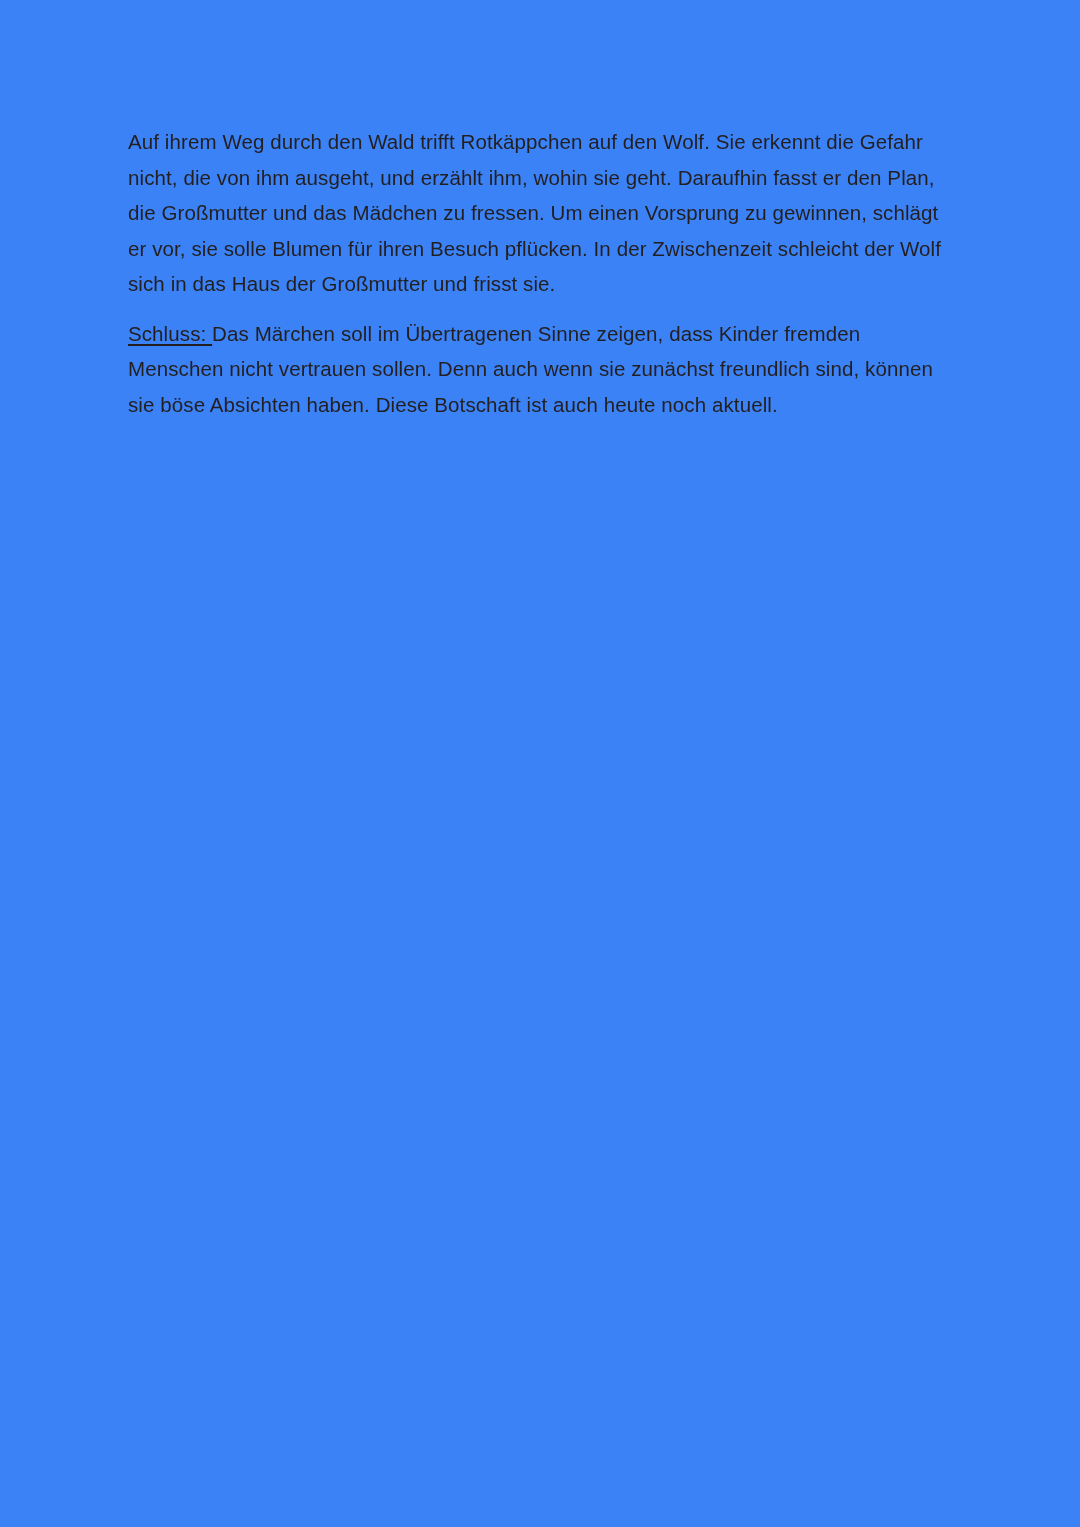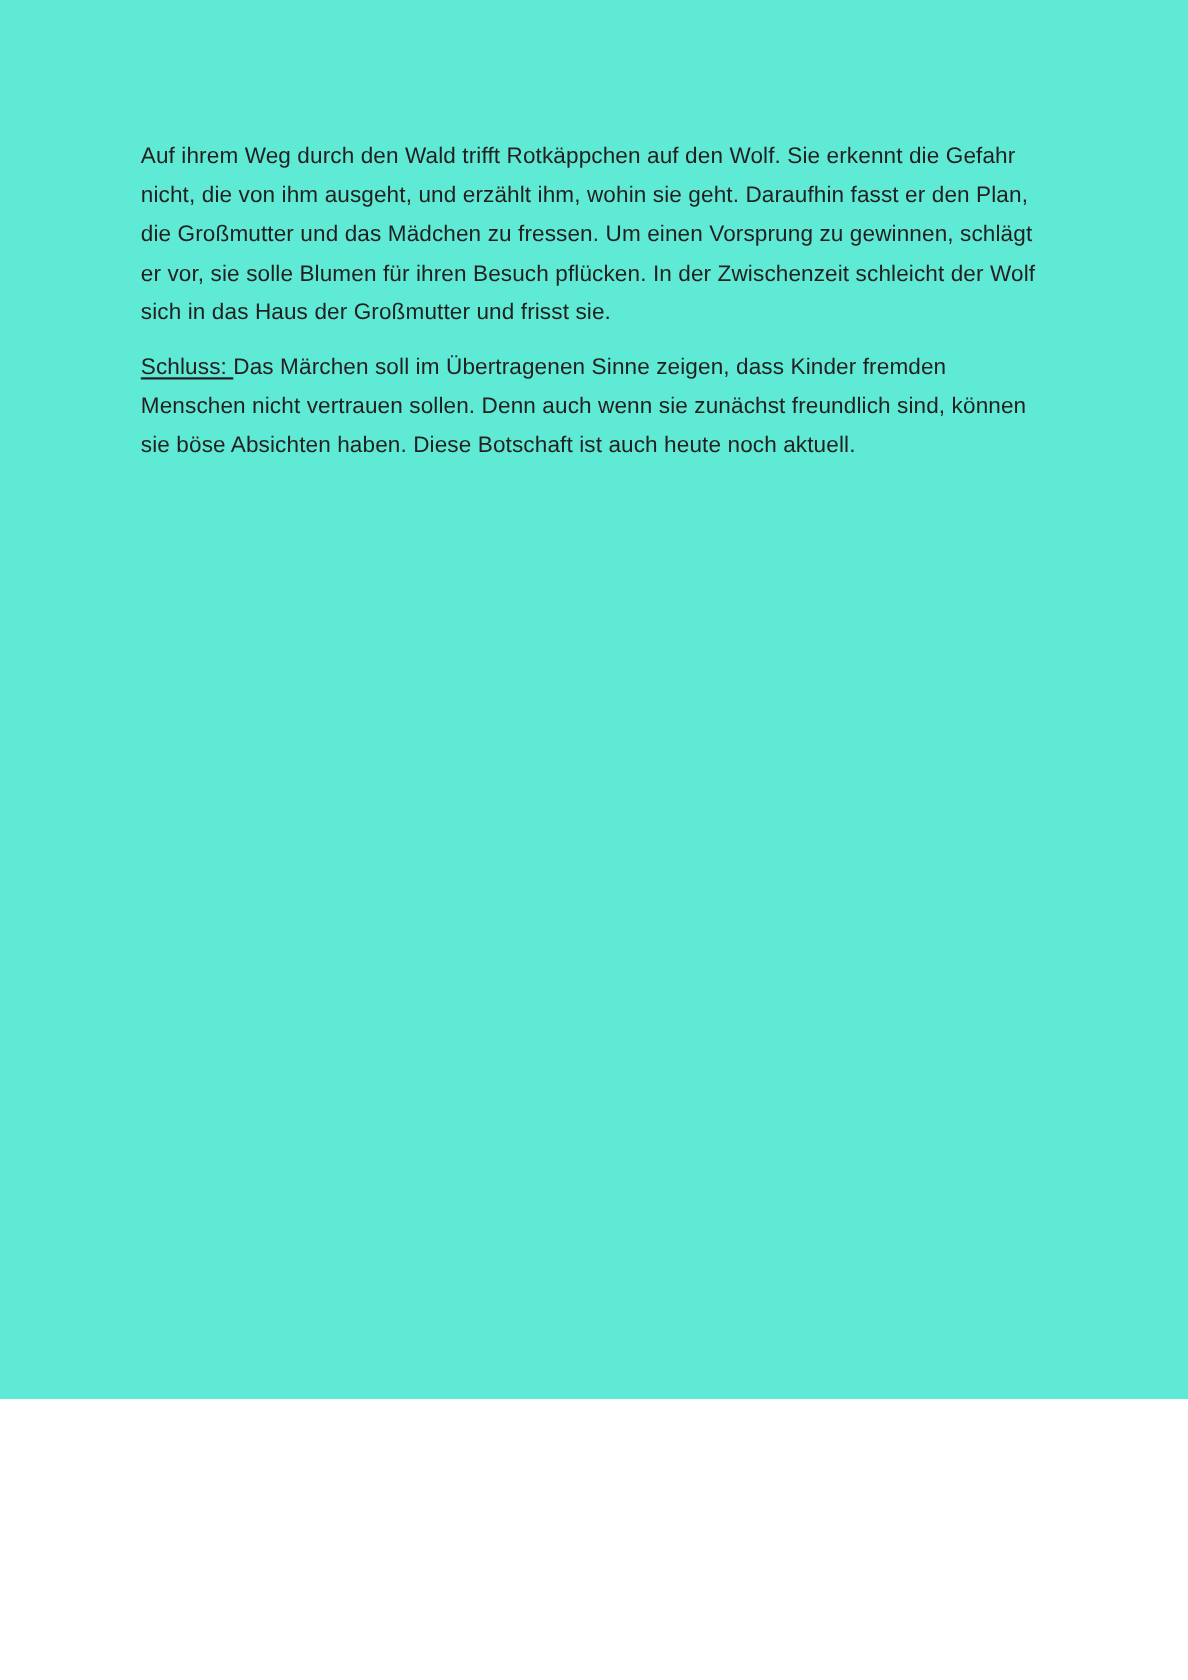--- a/index.html
+++ b/index.html
@@ -3,22 +3,22 @@
 <meta charset="utf-8">
 <style>
   html, body {
     margin: 0;
     padding: 0;
     background: #ffffff;
   }
   .page {
     position: relative;
     width: 1080px;
-    height: 1272px;
-    background: #5eead4;
+    height: 1527px;
+    background: #3b82f6;
     overflow: hidden;
   }
   .content {
     position: absolute;
     left: 128px;
     top: 124px;
     width: 820px;
   }
   .para {
     font-family: "Liberation Sans", sans-serif;

